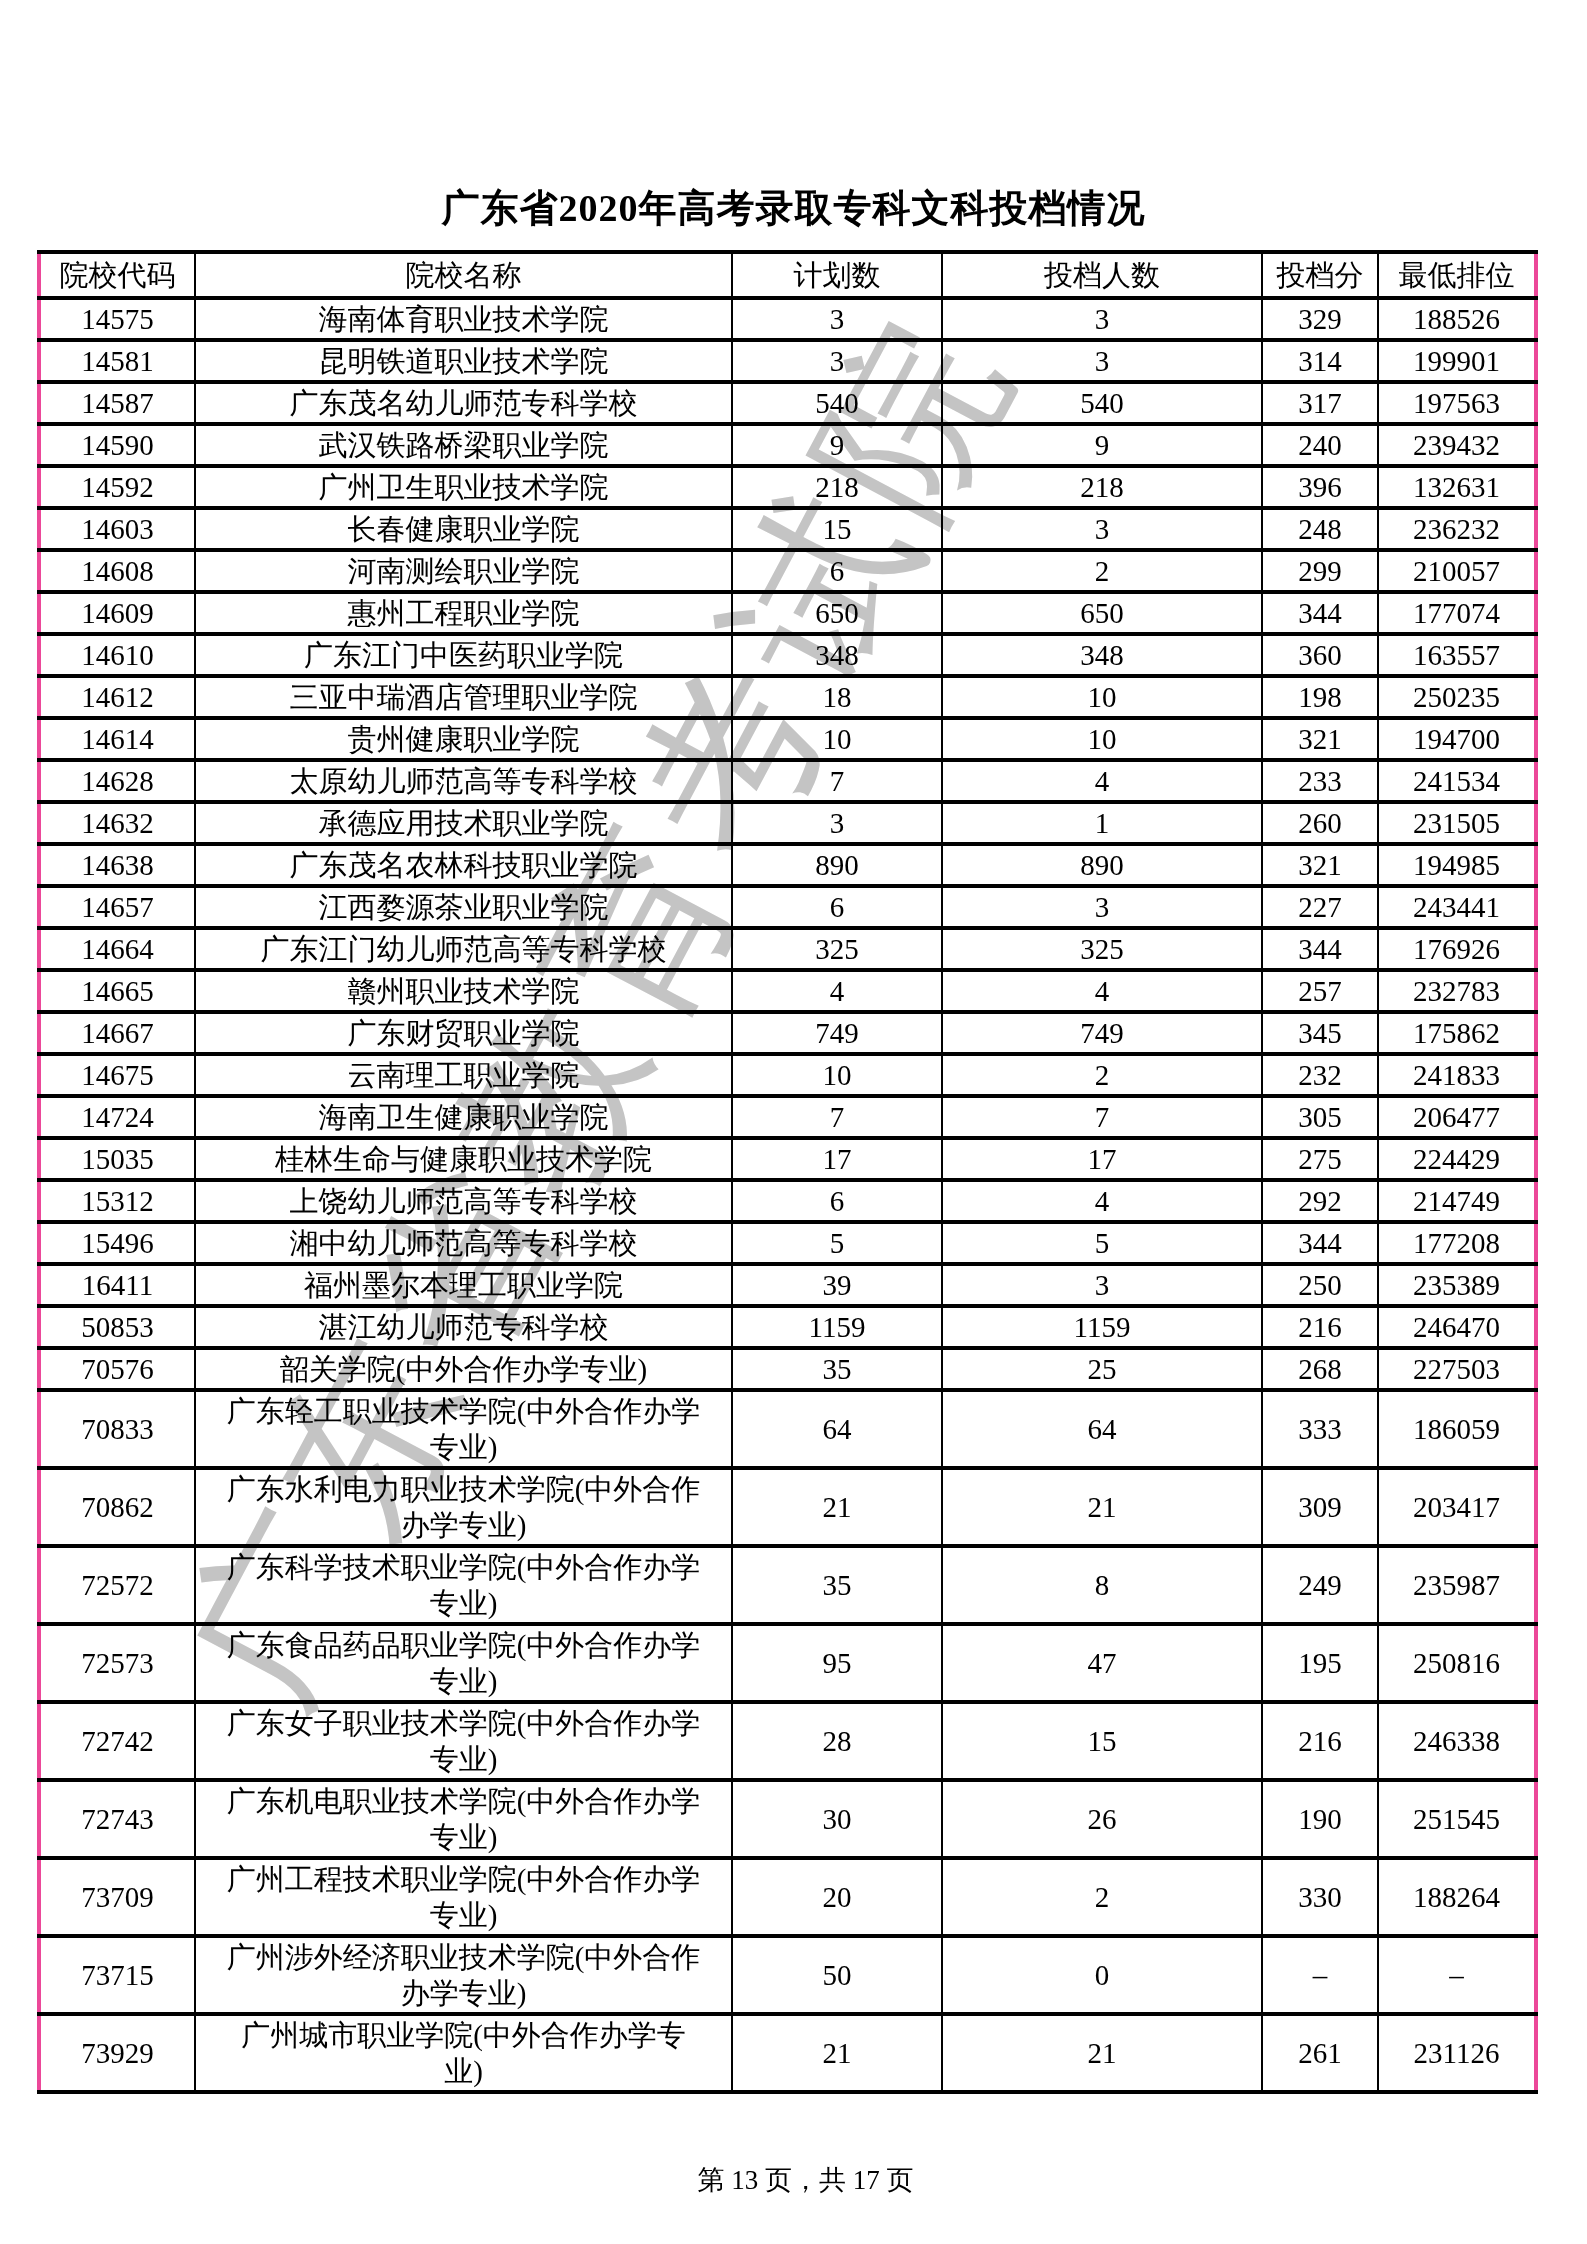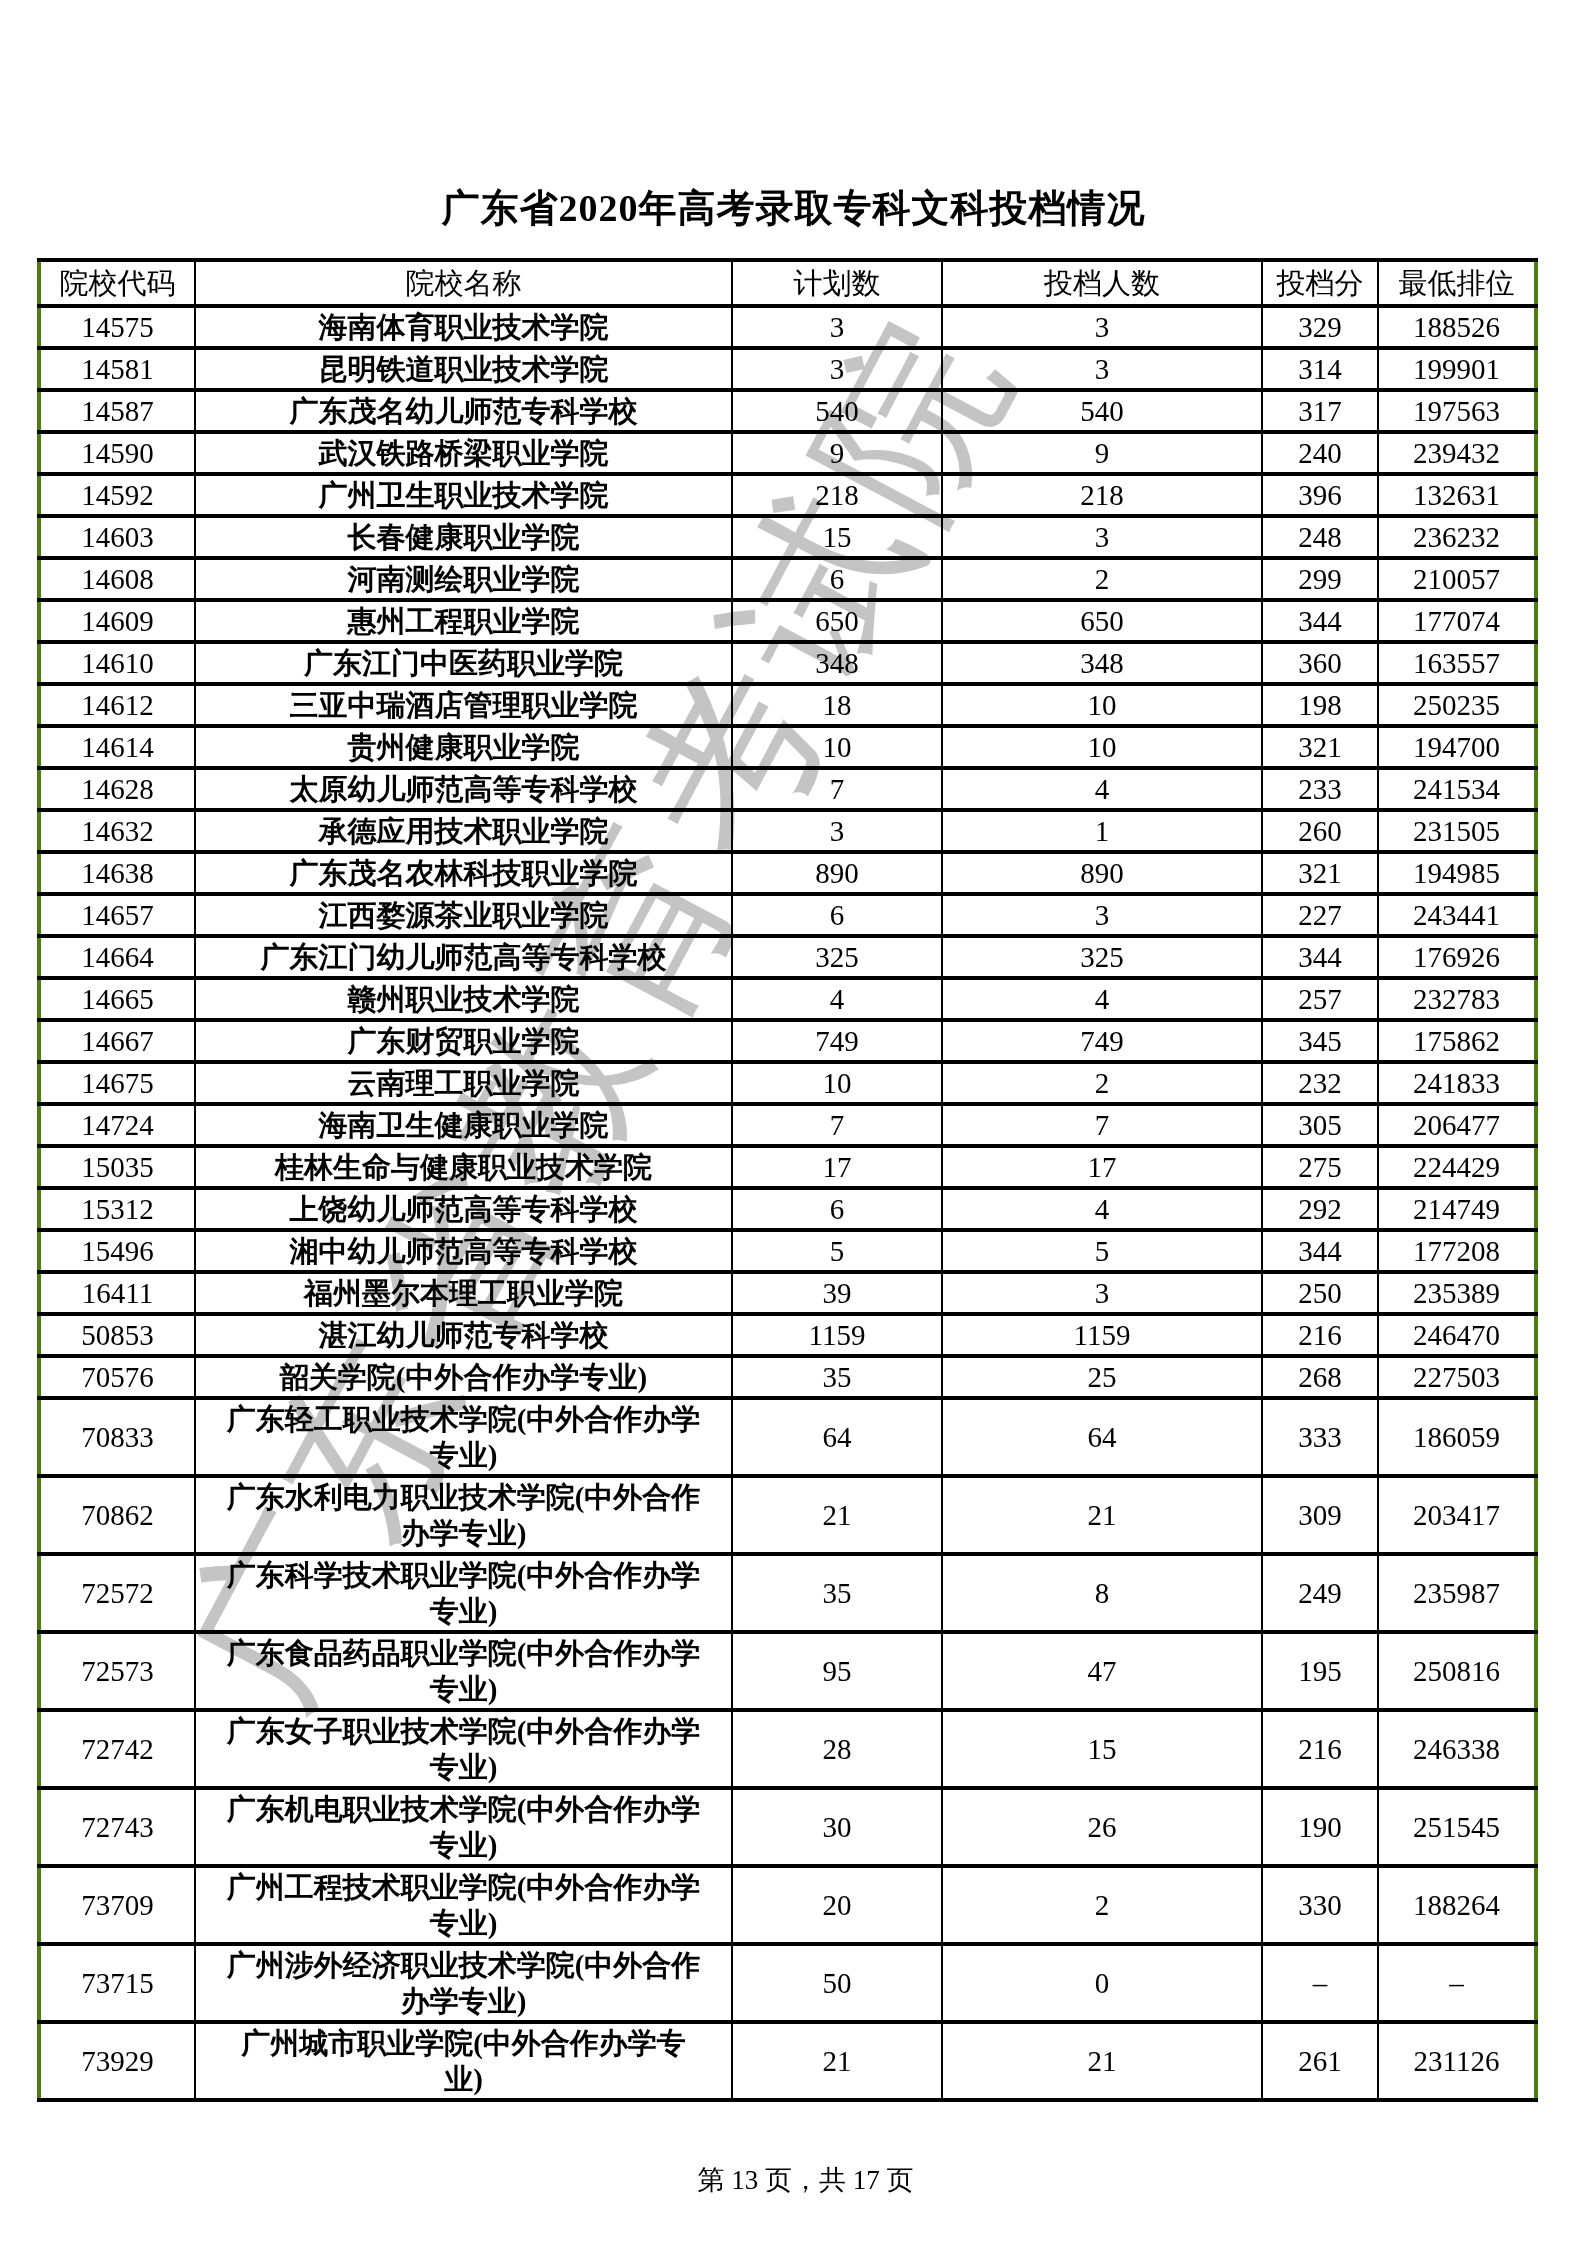--- a/index.html
+++ b/index.html
@@ -46,36 +46,36 @@
     table-layout: fixed;
     z-index: 2;
     background: transparent;
   }
   table.adm col.c0 { width: 156px; }
   table.adm col.c1 { width: 537px; }
   table.adm col.c2 { width: 210px; }
   table.adm col.c3 { width: 320px; }
   table.adm col.c4 { width: 116px; }
   table.adm col.c5 { width: 158px; }
-  table.adm { border: 4px solid #4d7c0f; margin-top: 8px; }
+  table.adm { border: 4px solid #ec4899; }
   table.adm th, table.adm td {
     border: 2px solid #000;
     border-top-width: 4px;
     border-bottom-width: 4px;
     text-align: center;
     vertical-align: middle;
     font-size: 29px;
     font-weight: normal;
     line-height: 36px;
     padding: 1px 0;
     background: transparent;
   }
   table.adm thead th { height: 46px; }
   table.adm tbody td { height: 40px; }
-  table.adm td.c1 { padding-left: 26px; padding-right: 26px; font-weight: bold; }
+  table.adm td.c1 { padding-left: 26px; padding-right: 26px; }
   .footer {
     position: absolute;
     top: 2162px; left: 12px;
     width: 100%;
     text-align: center;
     font-size: 27px;
     z-index: 2;
   }
 </style>
 </head>

